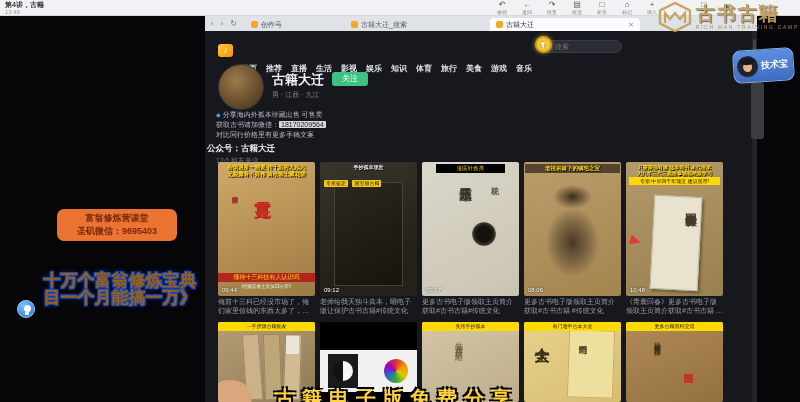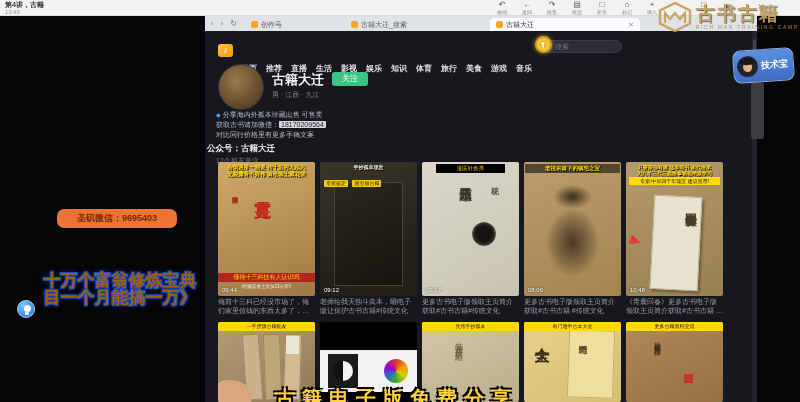--- a/index.html
+++ b/index.html
@@ -376,20 +376,21 @@
 
       <div class="bigsub">古籍电子版免费分享</div>
 
       <div class="scrollbar">
         <div class="scrollthumb"></div>
       </div>
     </div>
   </div>
 
   <div class="badge-orange">
+    <div>富翁修炼营课堂</div>
     <div>圣矶微信：9695403</div>
   </div>
   <div class="lesson">
     <div>十万个富翁修炼宝典</div>
     <div>目一个月能搞一万》</div>
   </div>
   <div class="blue-ico">
     <span class="b1"></span>
       <span class="b2"></span>
   </div>

